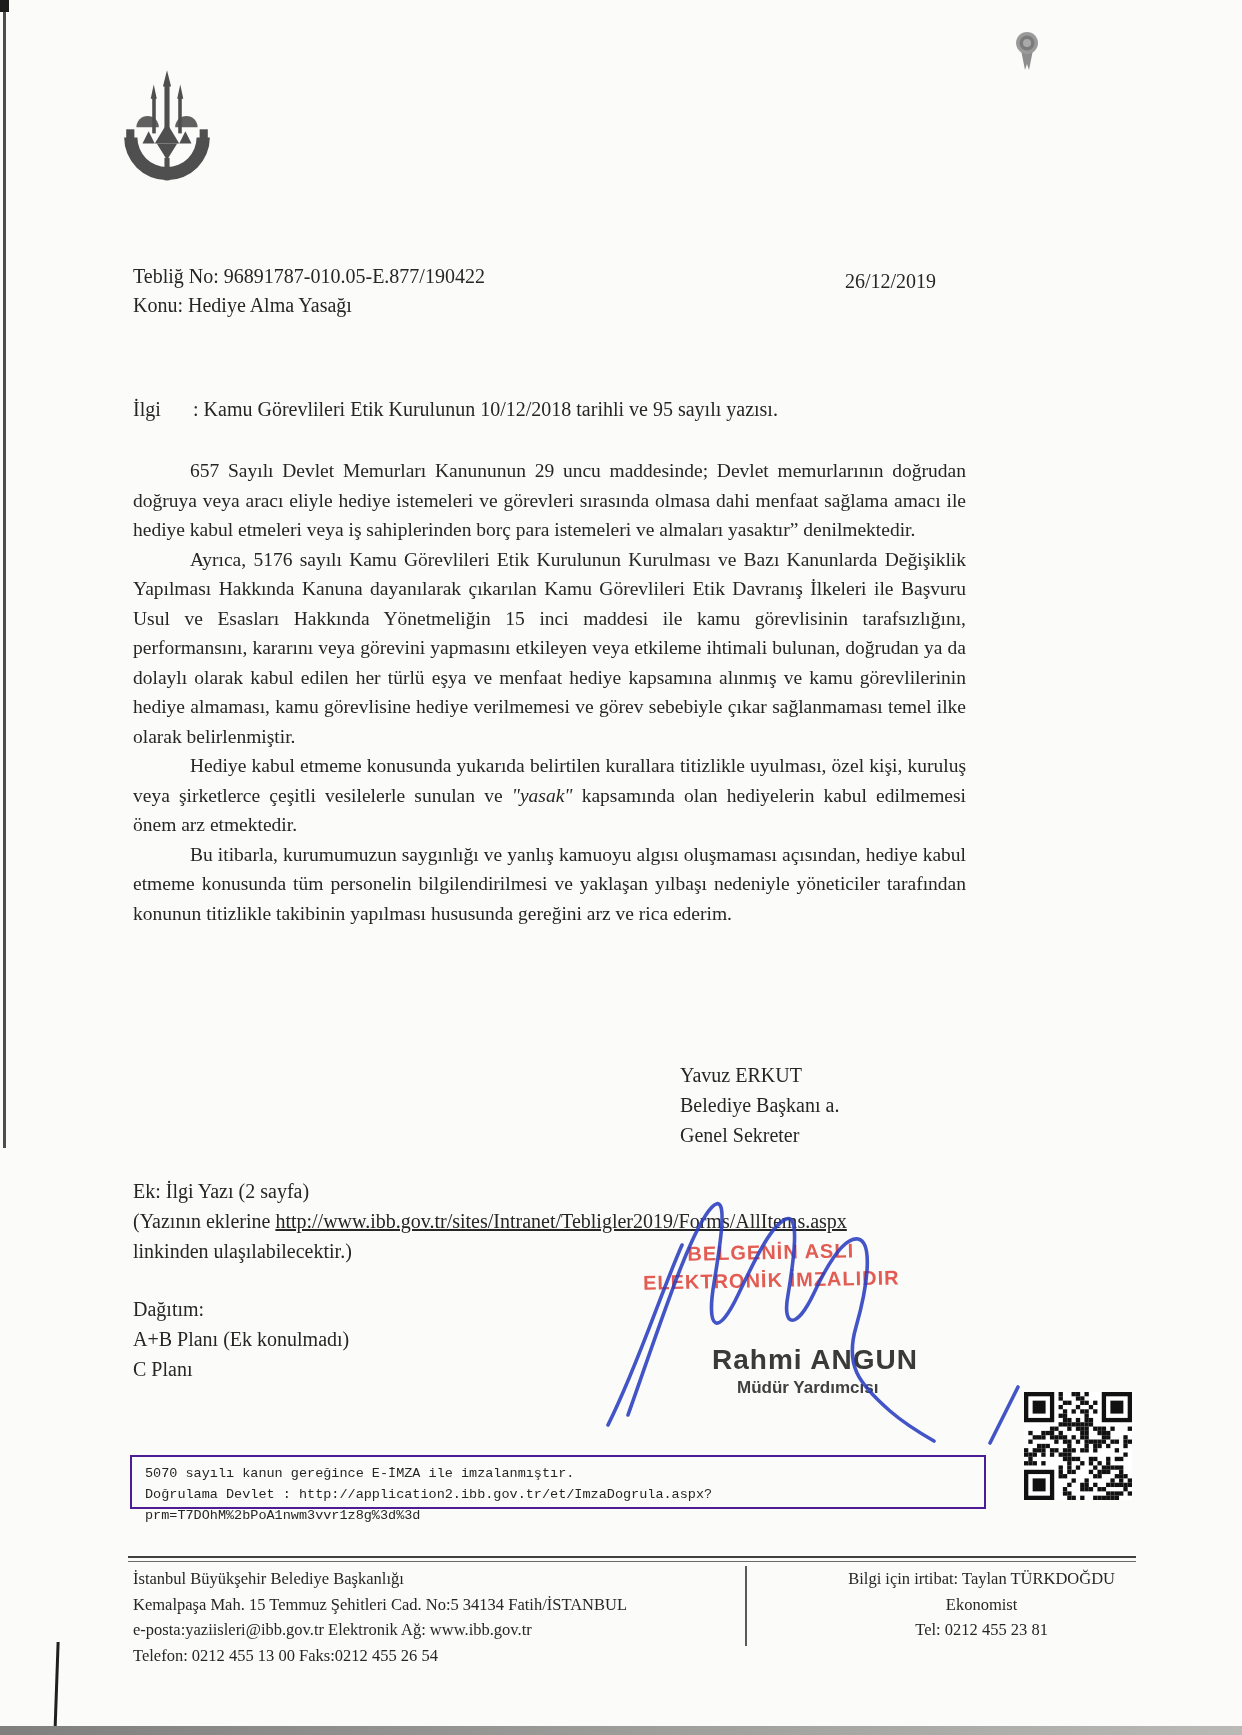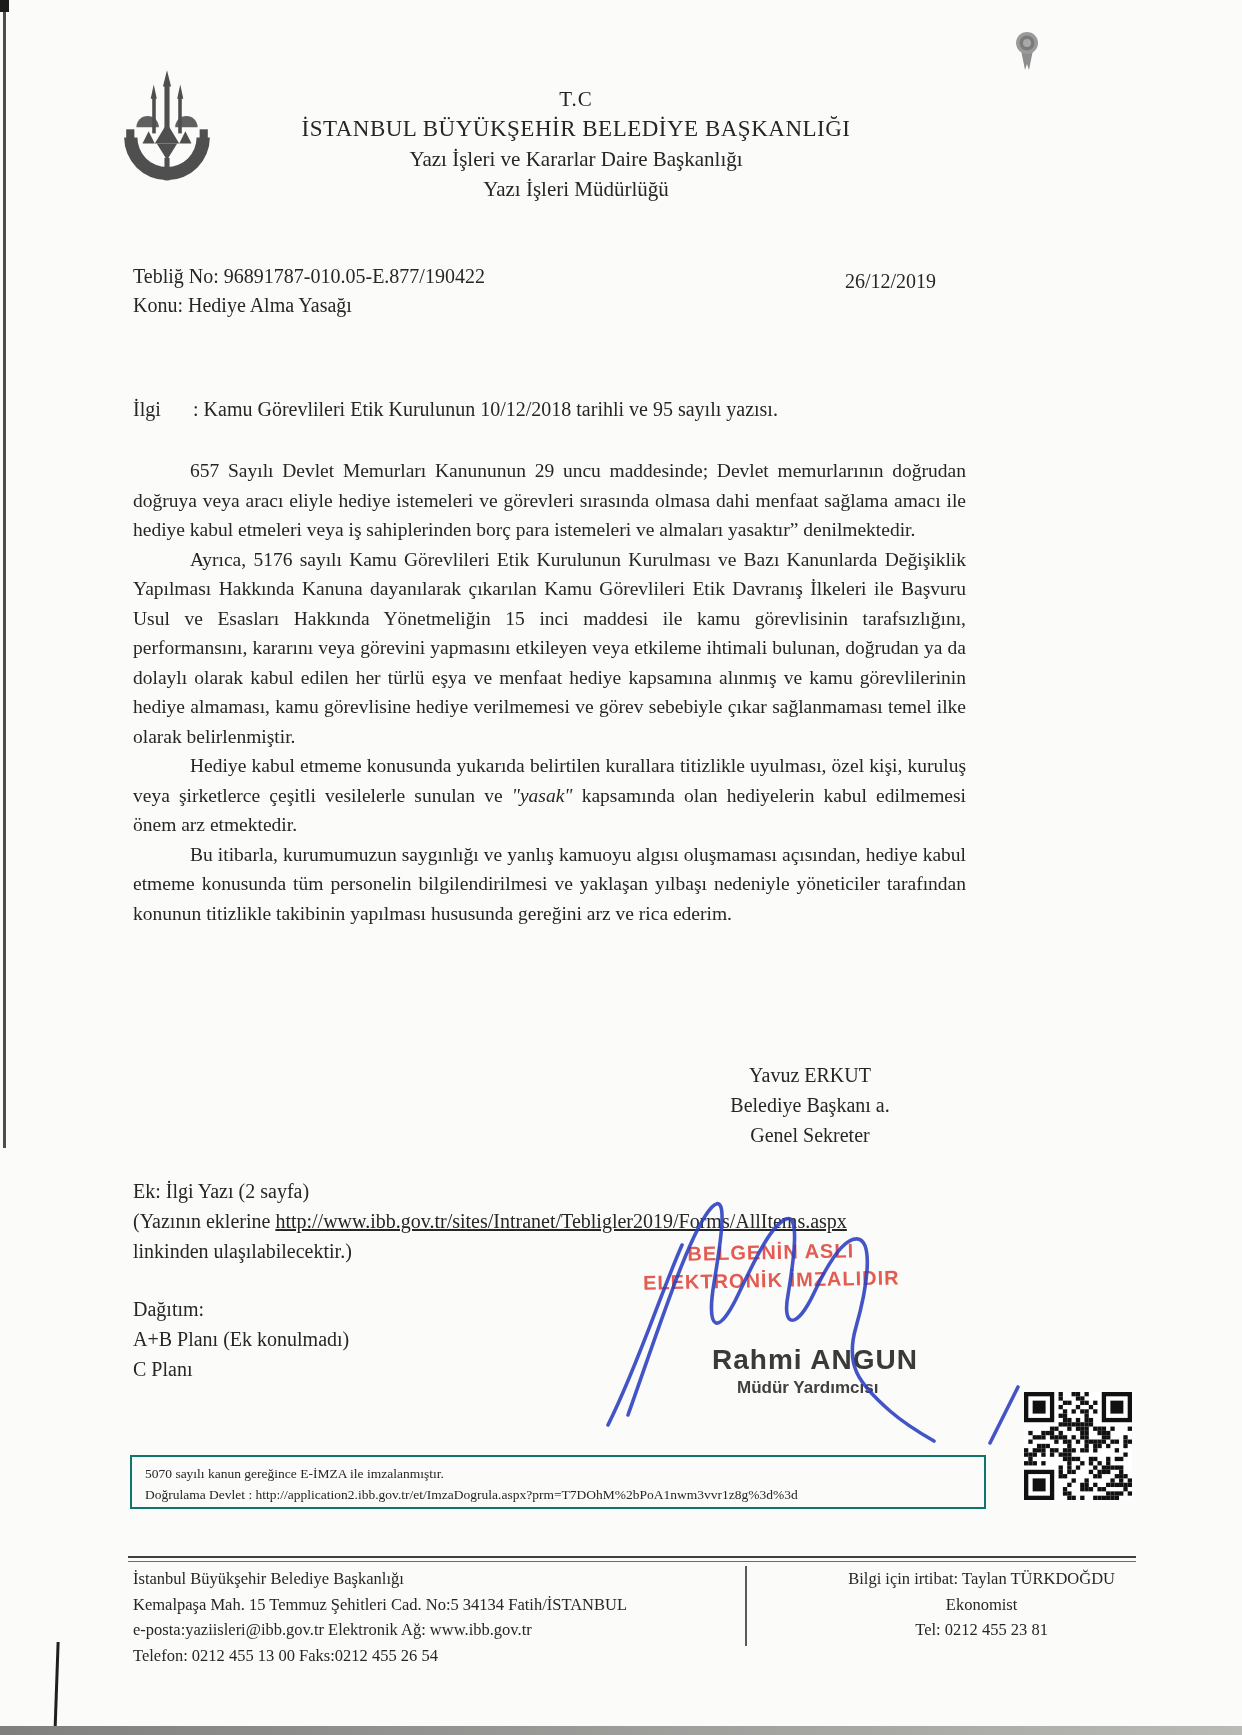--- a/index.html
+++ b/index.html
@@ -24,41 +24,41 @@
   .meta-block{left:133px;top:262px;font-size:20px;line-height:29px;}
   .doc-date{left:845px;top:262px;font-size:20px;margin-top:8px;}
 
   .ref-line{left:133px;top:398px;font-size:20px;}
   .ref-label{display:inline-block;width:60px;}
 
   .body-text{left:133px;top:456px;width:833px;font-size:19.5px;line-height:29.5px;text-align:justify;}
   .body-text p{margin:0;text-indent:57px;}
   .it{font-style:italic;}
 
-  .sig-block{left:680px;top:1060px;width:260px;text-align:center;font-size:20px;line-height:30px;}
+  .sig-block{left:680px;top:1060px;width:260px;font-size:20px;line-height:30px;}
 
   .ek-block{left:133px;top:1176px;font-size:20px;line-height:30px;}
   .url{text-decoration:underline;}
 
   .stamp{left:636px;top:1238px;width:270px;text-align:center;color:var(--stamp-red,#e14f44);
          font-family:"Liberation Sans","DejaVu Sans",sans-serif;font-weight:700;font-size:20px;
          line-height:28px;letter-spacing:1px;transform:rotate(-1.2deg);opacity:.92;}
 
   .dist-block{left:133px;top:1294px;font-size:20px;line-height:30px;}
 
   .approver-name{left:712px;top:1344px;font-family:"Liberation Sans","DejaVu Sans",sans-serif;
                  font-weight:700;font-size:28px;color:#3a3a3a;letter-spacing:1px;}
   .approver-title{left:737px;top:1378px;font-family:"Liberation Sans","DejaVu Sans",sans-serif;
                   font-weight:700;font-size:17px;color:#404040;}
   .hand-sig{left:590px;top:1175px;width:440px;height:280px;pointer-events:none;}
 
   .qr{left:1024px;top:1392px;width:108px;height:108px;background:#fff;}
 
-  .esign-box{left:130px;top:1455px;width:856px;height:54px;border:2px solid #0f766e;
-             font-size:13.5px;line-height:21px;padding:6px 0 0 13px;box-sizing:border-box;}
+  .esign-box{left:130px;top:1455px;width:856px;height:54px;border:2px solid #4c1d95;
+             font-size:13.5px;line-height:21px;padding:6px 0 0 13px;box-sizing:border-box;font-family:Liberation Mono, monospace;}
 
   .rule-a{left:128px;top:1556px;width:1008px;height:1.5px;background:#3f3f3f;}
   .rule-b{left:128px;top:1561px;width:1008px;height:1px;background:#6a6a6a;}
   .v-div{left:745px;top:1566px;width:1.5px;height:80px;background:#5a5a5a;}
 
   .footer-left{left:133px;top:1566px;font-size:16.5px;line-height:25.5px;}
   .footer-right{right:127px;top:1566px;font-size:16.5px;line-height:25.5px;text-align:center;}
 </style>
 </head>
 <body>
@@ -95,26 +95,20 @@
         <path d="M20 56 a11 11 0 0 1 22 0 z" opacity=".9"></path>
         <path d="M58 56 a11 11 0 0 1 22 0 z" opacity=".9"></path>
         <rect x="10" y="58" width="8" height="14"></rect>
         <rect x="82" y="58" width="8" height="14"></rect>
         <path d="M8 66 a42 42 0 0 0 84 0 l-13 0 a29 29 0 0 1 -58 0 z"></path>
         <rect x="47.5" y="86" width="5" height="22"></rect>
       </g>
     </svg>
   </div>
 
-  <div class="abs header-block">
-    <div class="header-tc">T.C</div>
-    <div class="header-title">İSTANBUL BÜYÜKŞEHİR BELEDİYE BAŞKANLIĞI</div>
-    <div class="header-sub">Yazı İşleri ve Kararlar Daire Başkanlığı</div>
-    <div class="header-sub">Yazı İşleri Müdürlüğü</div>
-  </div>
 
   <div class="abs meta-block">
     <div>Tebliğ No: 96891787-010.05-E.877/190422</div>
     <div>Konu: Hediye Alma Yasağı</div>
   </div>
   <div class="abs doc-date">26/12/2019</div>
 
   <div class="abs ref-line">
     <span class="ref-label">İlgi</span><span>: Kamu Görevlileri Etik Kurulunun 10/12/2018 tarihli ve 95 sayılı yazısı.</span>
   </div>

